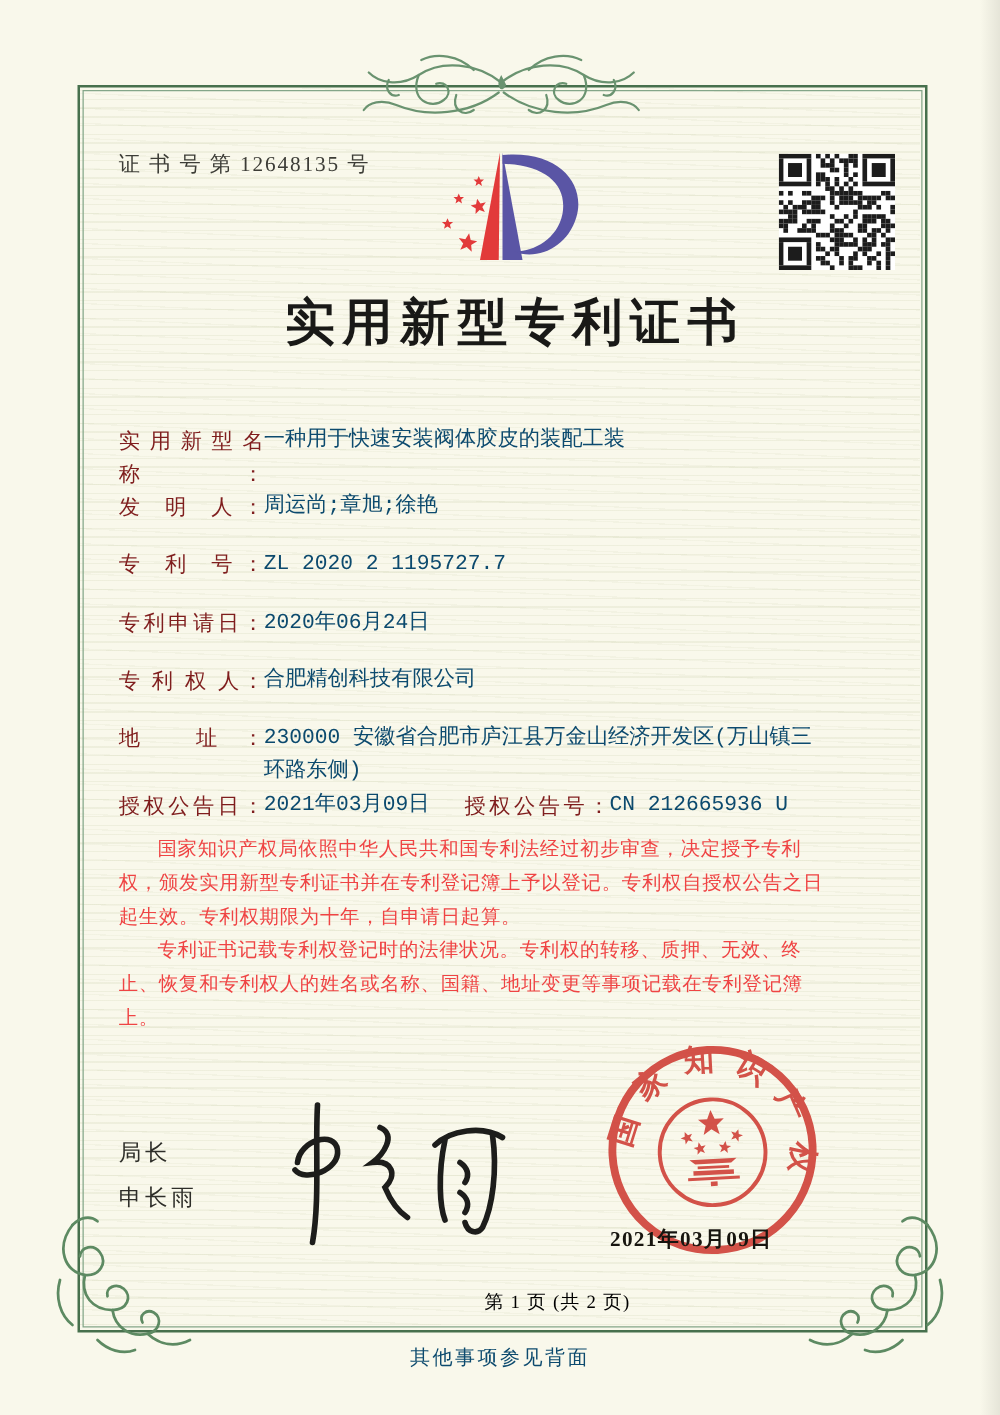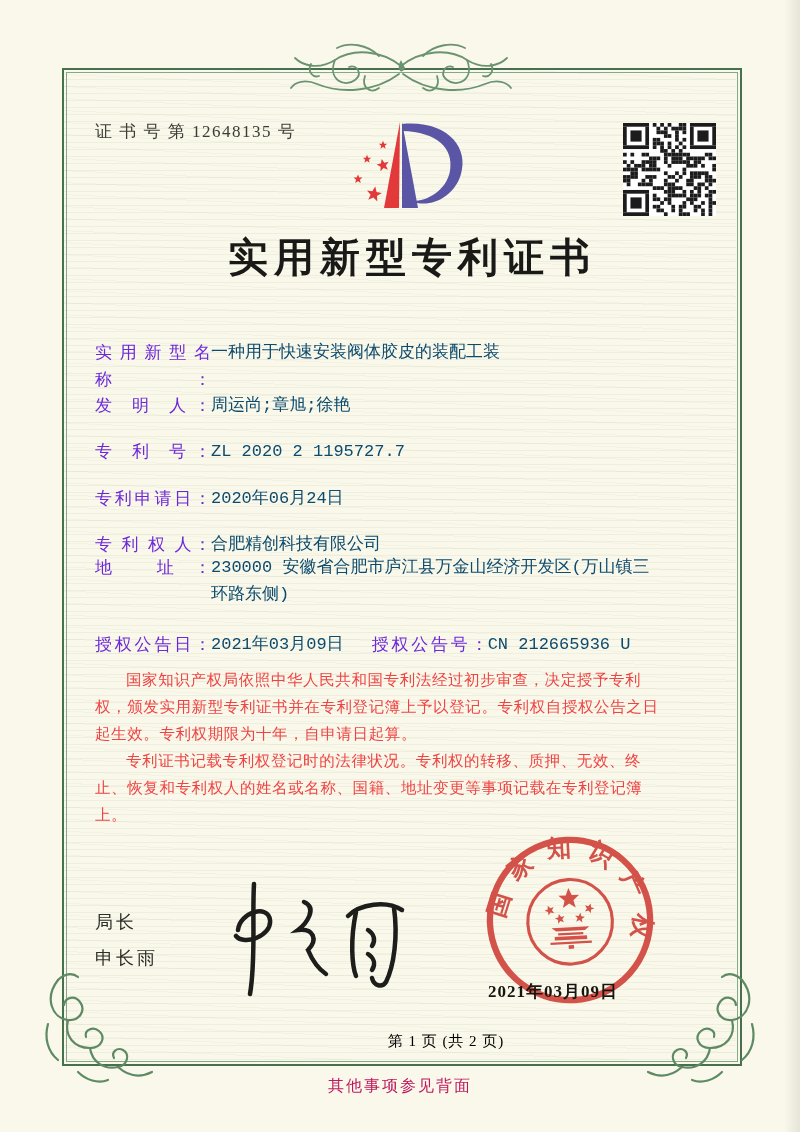--- a/index.html
+++ b/index.html
@@ -22,34 +22,34 @@
     left:62px;top:68px;width:676px;height:994px;
     border:2px solid #47704d;
   }
   .frame::after{
     content:"";position:absolute;inset:2px;border:1px solid #84a689;
   }
   .cert-no{left:95px;top:120px;font-size:17px;letter-spacing:1.5px;color:#3c3c36;}
   .title{left:62px;top:230px;width:700px;text-align:center;
     font-size:40px;font-weight:bold;letter-spacing:6px;color:#191917;}
   .row{left:95px;width:565px;display:flex;font-size:17px;line-height:27px;}
-  .lbl{flex:0 0 116px;text-align:justify;text-align-last:justify;color:#6d28d9;}
+  .lbl{flex:0 0 116px;text-align:justify;text-align-last:justify;color:#7f1d1d;}
   .val{flex:1;color:#0c4a6e;font-family:Liberation Mono, monospace;}
   .grant-row{left:95px;width:620px;display:flex;font-size:17px;line-height:27px;}
   .grant-cell{display:flex;}
   .grant-cell.second{margin-left:28px;}
   .paras{left:95px;top:666px;width:566px;font-size:15.5px;line-height:27px;
     color:#ef4444;letter-spacing:.6px;}
   .paras p{margin:0;text-indent:2em;}
   .signer{left:95px;font-size:18px;letter-spacing:3px;color:#2e2e29;}
   .seal-date{left:488px;top:980px;font-size:17px;letter-spacing:1px;color:#17150f;font-weight:bold;}
   .page-info{left:62px;top:1032px;width:768px;text-align:center;font-size:15px;
     letter-spacing:1px;color:#000000;}
   .back-note{left:0;top:1076px;width:800px;text-align:center;font-size:16px;
-    letter-spacing:2px;color:#be185d;}
+    letter-spacing:2px;color:#0c4a6e;}
   svg{display:block;}
 </style>
 </head>
 <body>
 
 <div class="page">
 
   <div class="abs paper-texture"></div>
   <div class="abs frame"></div>
   <div class="abs edge-shade"></div>
@@ -359,21 +359,21 @@
     <span class="val">ZL 2020 2 1195727.7</span>
   </div>
   <div class="abs row" style="top:485px">
     <span class="lbl">专利申请日：</span>
     <span class="val">2020年06月24日</span>
   </div>
   <div class="abs row" style="top:531px">
     <span class="lbl">专 利 权 人：</span>
     <span class="val">合肥精创科技有限公司</span>
   </div>
-  <div class="abs row" style="top:554px">
+  <div class="abs row" style="top:577px">
     <span class="lbl">地 址：</span>
     <span class="val">230000 安徽省合肥市庐江县万金山经济开发区(万山镇三环路东侧)</span>
   </div>
 
   <div class="abs grant-row" style="top:631px">
     <span class="grant-cell">
       <span class="lbl">授权公告日：</span>
       <span class="val">2021年03月09日</span>
     </span>
     <span class="grant-cell second">

